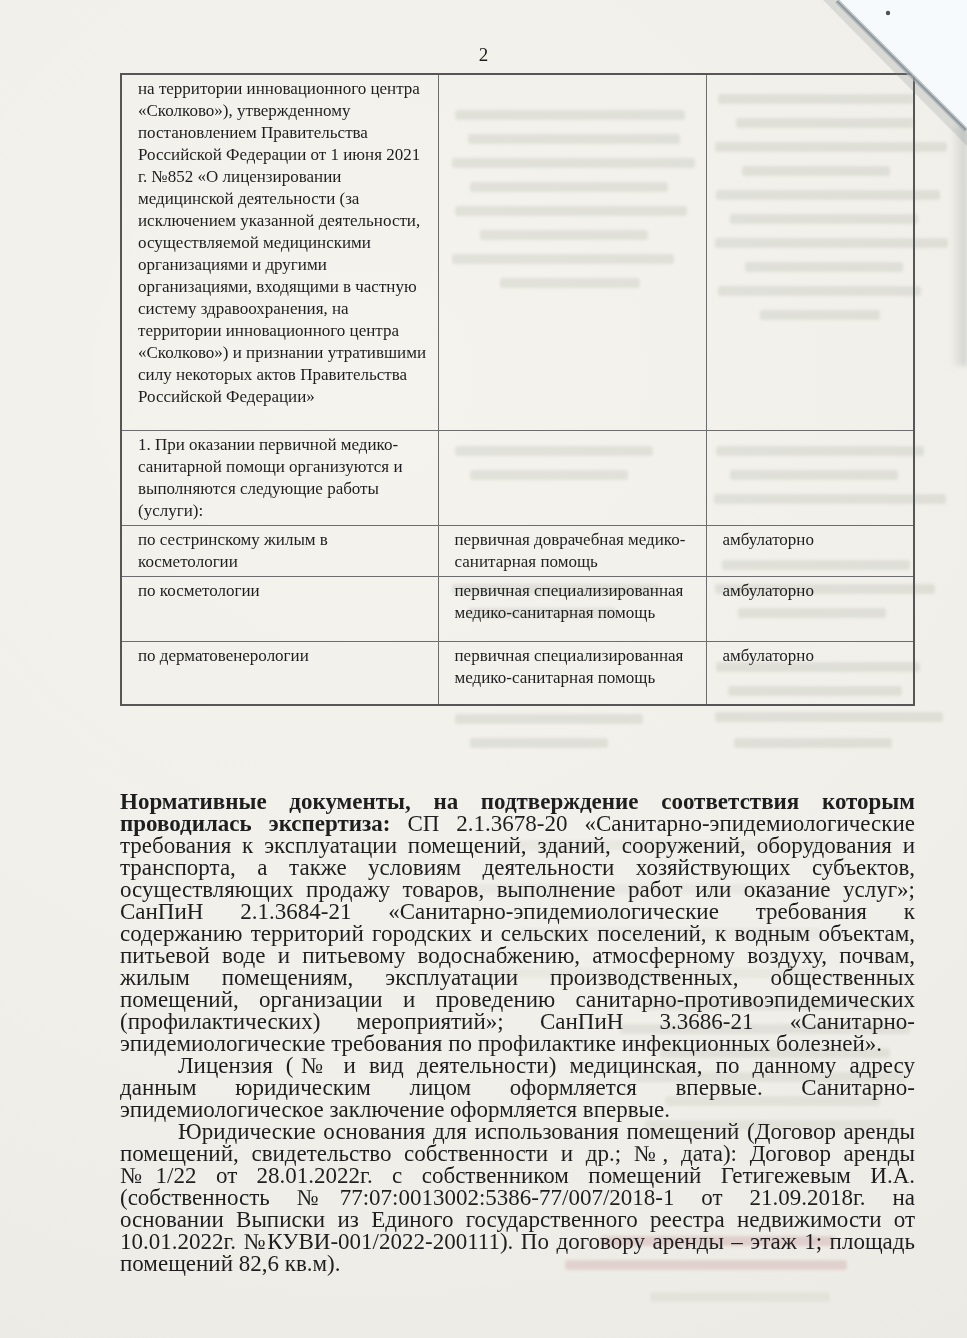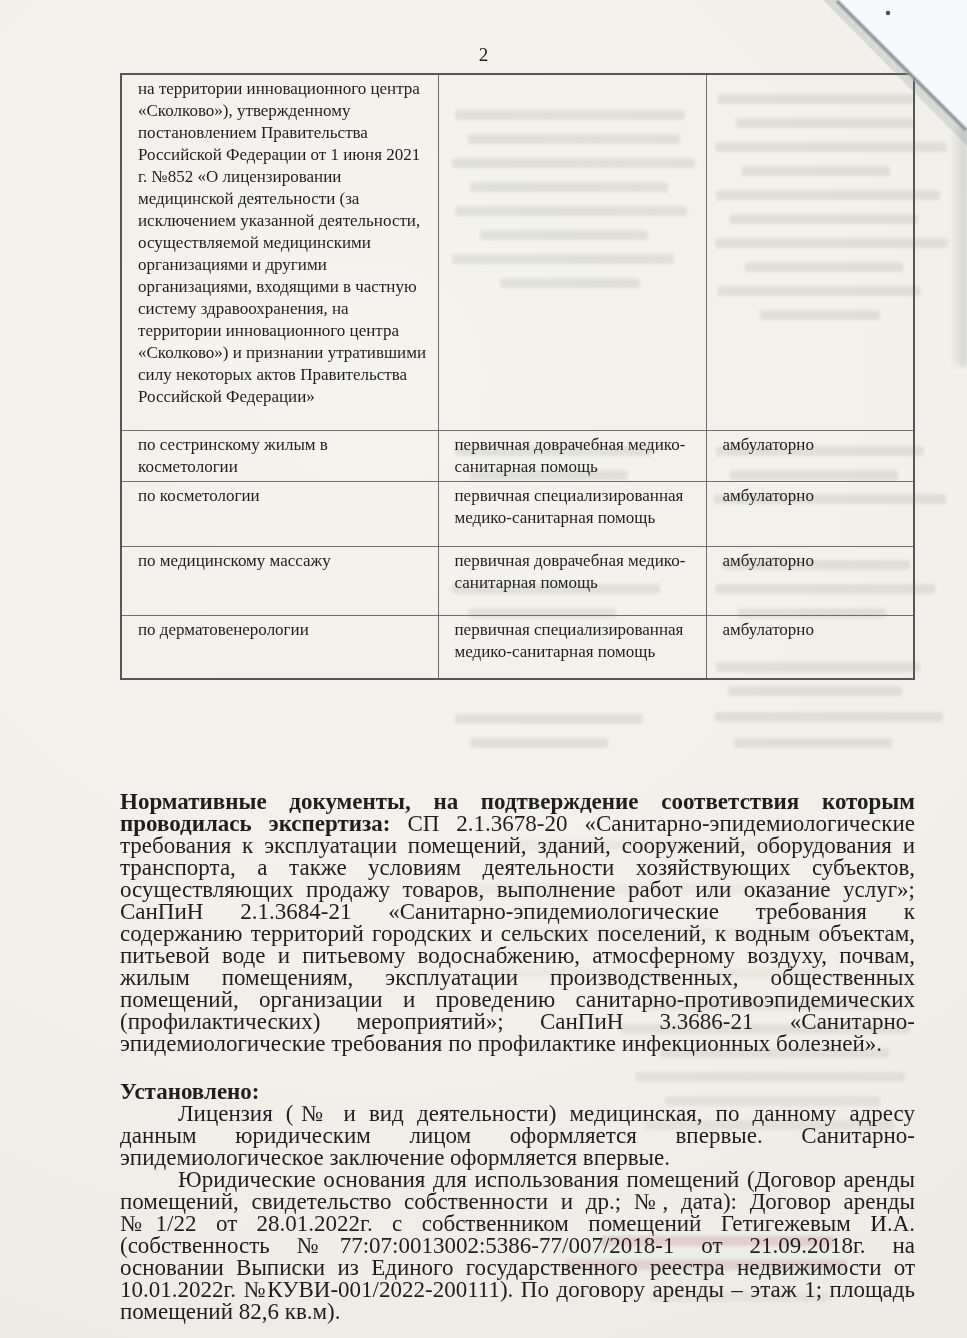--- a/index.html
+++ b/index.html
@@ -115,43 +115,42 @@
         <col style="width:317px">
         <col style="width:268px">
         <col style="width:208px">
       </colgroup>
     <tbody>
       <tr class="r1">
         <td>на территории инновационного центра «Сколково»), утвержденному постановлением Правительства Российской Федерации от 1 июня 2021 г. №852 «О лицензировании медицинской деятельности (за исключением указанной деятельности, осуществляемой медицинскими организациями и другими организациями, входящими в частную систему здравоохранения, на территории инновационного центра «Сколково») и признании утратившими силу некоторых актов Правительства Российской Федерации»</td>
         <td></td>
         <td></td>
       </tr>
+      <tr class="r2">
+        <td>1. При оказании первичной медико-санитарной помощи организуются и выполняются следующие работы (услуги):</td>
+        <td></td>
+        <td></td>
+      </tr>
       <tr class="r3">
         <td>по сестринскому жилым в косметологии</td>
         <td>первичная доврачебная медико-санитарная помощь</td>
         <td>амбулаторно</td>
       </tr>
       <tr class="r4">
         <td>по косметологии</td>
         <td>первичная специализированная медико-санитарная помощь</td>
-        <td>амбулаторно</td>
-      </tr>
-      <tr class="r5">
-        <td>по медицинскому массажу</td>
-        <td>первичная доврачебная медико-санитарная помощь</td>
         <td>амбулаторно</td>
       </tr>
       <tr class="r6">
         <td>по дерматовенерологии</td>
         <td>первичная специализированная медико-санитарная помощь</td>
         <td>амбулаторно</td>
       </tr>
     </tbody>
   </table>
 
   <div class="content">
     <p class="para"><span class="b">Нормативные документы, на подтверждение соответствия которым проводилась экспертиза:</span> <span>СП 2.1.3678-20 «Санитарно-эпидемиологические требования к эксплуатации помещений, зданий, сооружений, оборудования и транспорта, а также условиям деятельности хозяйствующих субъектов, осуществляющих продажу товаров, выполнение работ или оказание услуг»; СанПиН 2.1.3684-21 «Санитарно-эпидемиологические требования к содержанию территорий городских и сельских поселений, к водным объектам, питьевой воде и питьевому водоснабжению, атмосферному воздуху, почвам, жилым помещениям, эксплуатации производственных, общественных помещений, организации и проведению санитарно-противоэпидемических (профилактических) мероприятий»; СанПиН 3.3686-21 «Санитарно-эпидемиологические требования по профилактике инфекционных болезней».</span></p>
-    <p class="h">Установлено:</p>
     <p class="para ind">Лицензия (№ и вид деятельности) медицинская, по данному адресу данным юридическим лицом оформляется впервые. Санитарно-эпидемиологическое заключение оформляется впервые.</p>
     <p class="para ind">Юридические основания для использования помещений (Договор аренды помещений, свидетельство собственности и др.; №, дата): Договор аренды №1/22 от 28.01.2022г. с собственником помещений Гетигежевым И.А. (собственность №77:07:0013002:5386-77/007/2018-1 от 21.09.2018г. на основании Выписки из Единого государственного реестра недвижимости от 10.01.2022г. №КУВИ-001/2022-200111). По договору аренды – этаж 1; площадь помещений 82,6 кв.м).</p>
   </div>
 
 </div>
 
 </body></html>

